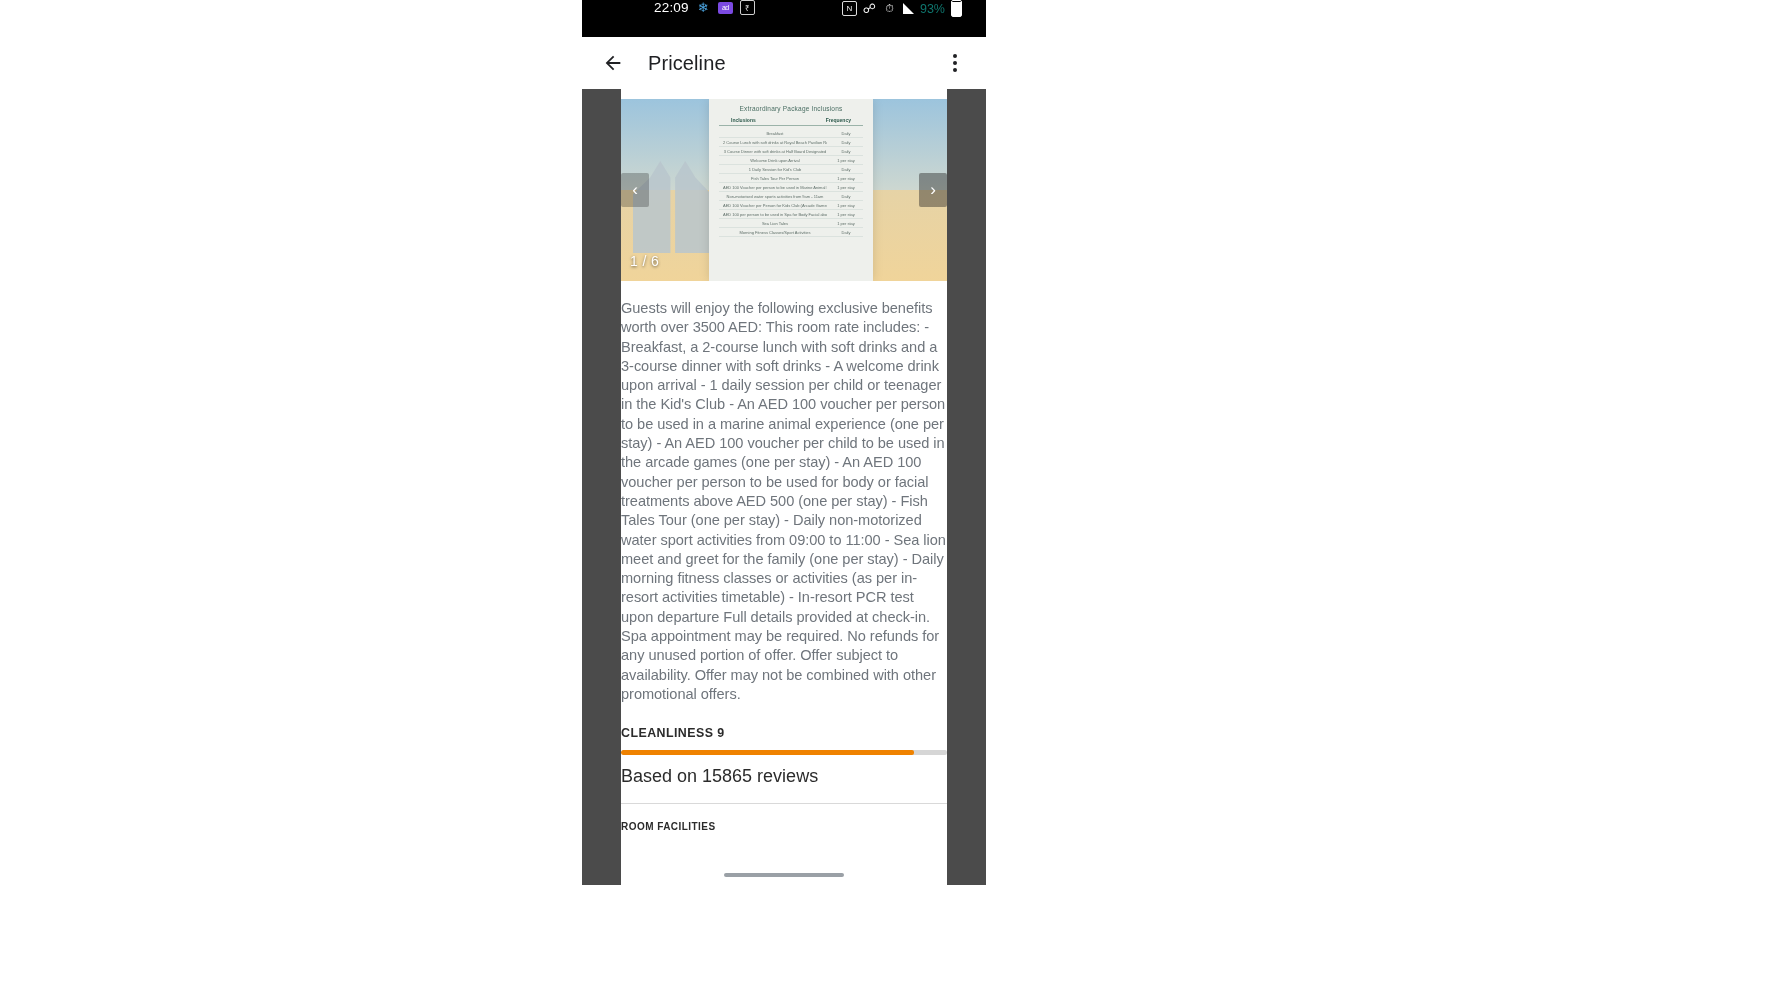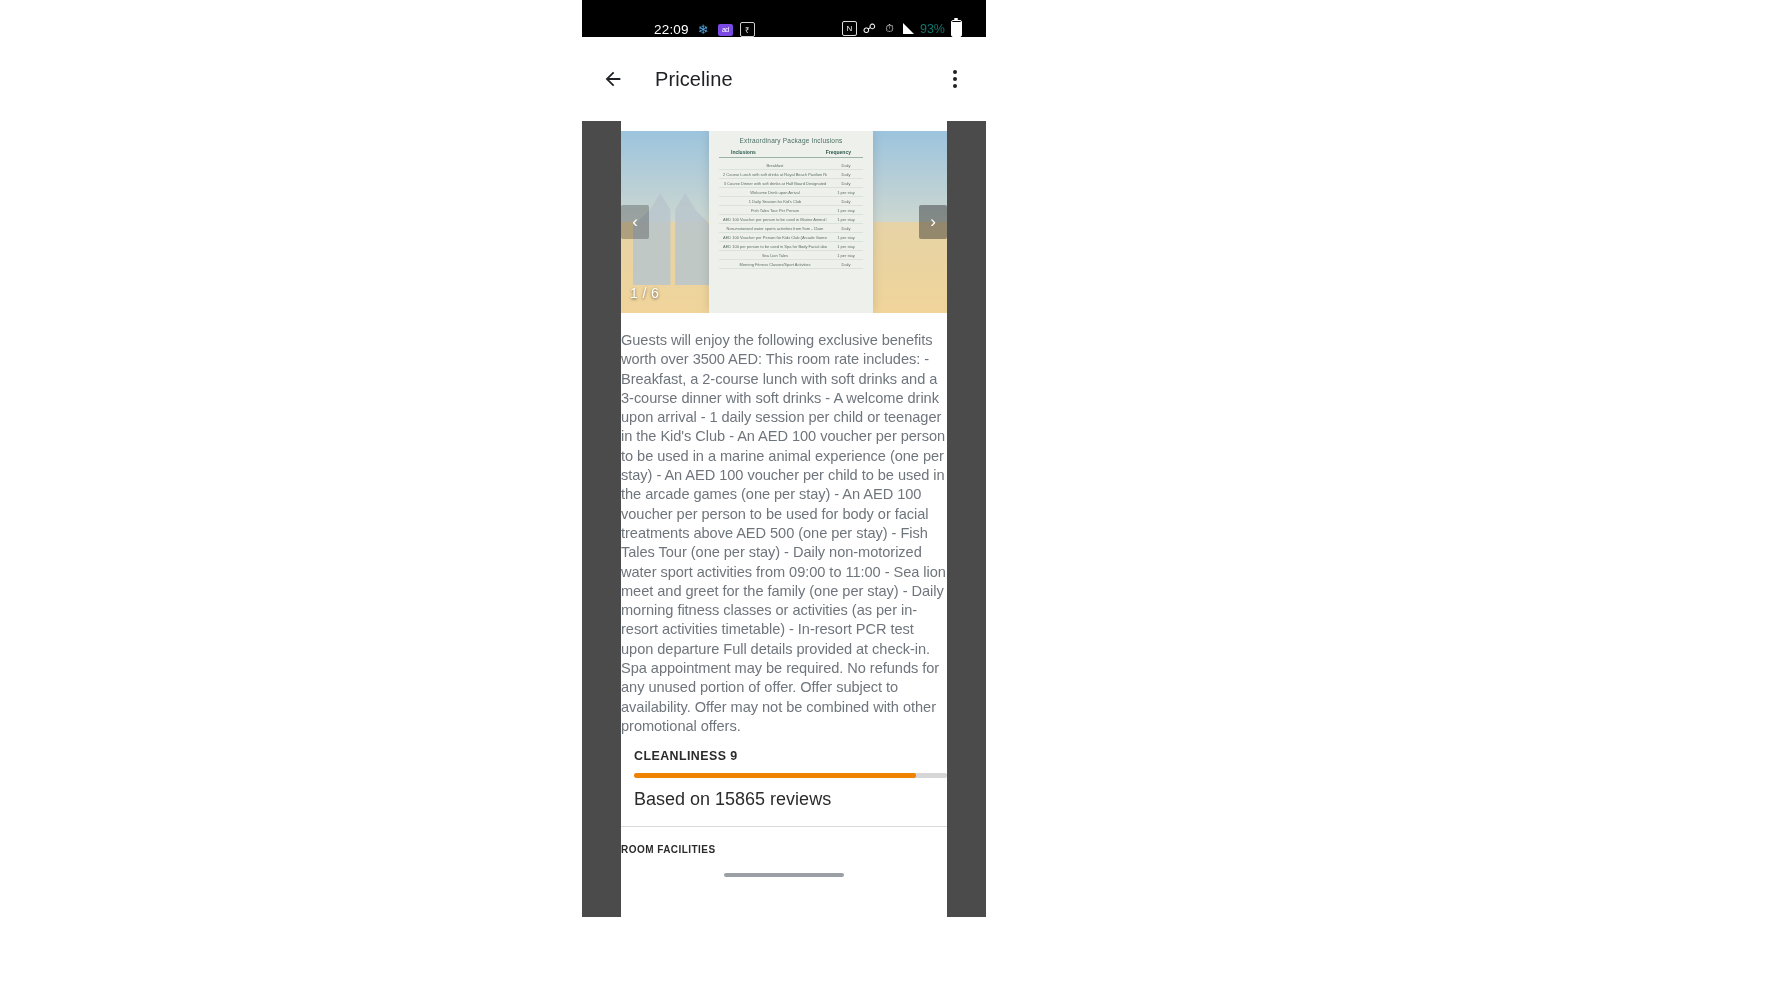--- a/index.html
+++ b/index.html
@@ -26,21 +26,21 @@
     height: 885px;
     background: #ffffff;
   }
   
   .statusbar {
     position: relative;
     height: 37px;
     background: #000000;
     color: #ffffff;
     display: flex;
-    align-items: flex-end;
+    align-items: flex-start;
     font-size: 13px;
     gap: 8px;
   }
   .sb-left {
     display: flex;
     align-items: center;
     gap: 7px;
     margin-left: 72px;
   }
   .sb-clock {
@@ -126,22 +126,21 @@
     color: #efefef;
   }
   .ic-alarm { color: #dcdcdc; font-size: 11px; }
 
   
   .appbar {
     height: 52px;
     background: #ffffff;
     display: flex;
     align-items: center;
-    padding: 16px 18px;
-    gap: 7px;
+    padding: 0 18px;
   }
   .back-arrow {
     width: 26px; height: 26px;
     display: flex; align-items: center; justify-content: center;
     color: #202124;
     cursor: pointer;
   }
   .app-title {
     font-size: 20px;
     color: #202124;
@@ -289,22 +288,21 @@
     margin: 18px 0 12px 0;
     font-size: 14.6px;
     line-height: 19.3px;
     color: #6f757c;
     font-family: "Liberation Sans", sans-serif;
     letter-spacing: -0.05px;
   }
 
   
   .section {
-    margin-top: 13px;
-    padding-left: 13px;
+    margin-top: 22px;
   }
   .section-title {
     font-size: 12.4px;
     font-weight: bold;
     color: #2b2b2b;
     letter-spacing: 0.45px;
   }
   .bar-track {
     margin-top: 10px;
     height: 5px;

